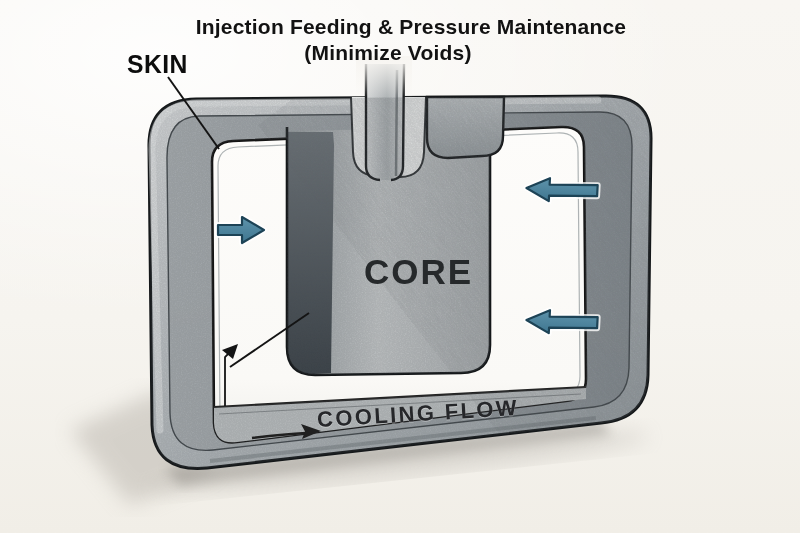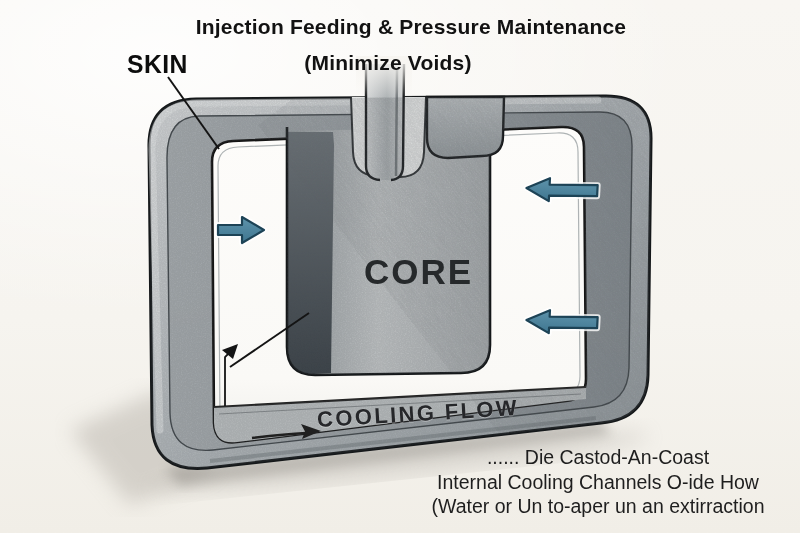--- a/index.html
+++ b/index.html
@@ -162,27 +162,22 @@
       <path d="M 0,11 L 23,0 L 23,6.5 L 71,4.5 L 71,15.5 L 23,17.5 L 23,23 Z" fill="none" stroke="#ffffff" stroke-width="6" opacity="0.8" stroke-linejoin="round"></path>
       <path d="M 0,11 L 23,0 L 23,6.5 L 71,4.5 L 71,15.5 L 23,17.5 L 23,23 Z" fill="url(#arrowGrad)" stroke="#1d4356" stroke-width="2.2" stroke-linejoin="round"></path>
     </g>
     <g transform="translate(527,309) rotate(3)">
       <path d="M 0,11 L 23,0 L 23,6.5 L 71,4.5 L 71,15.5 L 23,17.5 L 23,23 Z" fill="none" stroke="#ffffff" stroke-width="6" opacity="0.8" stroke-linejoin="round"></path>
       <path d="M 0,11 L 23,0 L 23,6.5 L 71,4.5 L 71,15.5 L 23,17.5 L 23,23 Z" fill="url(#arrowGrad)" stroke="#1d4356" stroke-width="2.2" stroke-linejoin="round"></path>
     </g>
   </svg>
 
   <div class="abs title-line" style="left:31px;top:15px;">Injection Feeding &amp; Pressure Maintenance</div>
-  <div class="abs title-line" style="left:8px;top:51px;">(Minimize Voids)</div>
+  <div class="abs title-line" style="left:8px;top:41px;">(Minimize Voids)</div>
 
   <div class="abs skin" style="left:127px;top:49px;">SKIN</div>
 
   <div class="abs core" style="left:364px;top:252px;">CORE</div>
 
   <div class="abs cooling" style="left:317px;top:407px;">COOLING FLOW</div>
 
-  <div class="abs caption" style="left:430px;top:445px;">
-    <div>...... Die Castod-An-Coast</div>
-    <div>Internal Cooling Channels O-ide How</div>
-    <div>(Water or Un to-aper un an extirraction</div>
-  </div>
 
 </div>
 
 </body></html>

